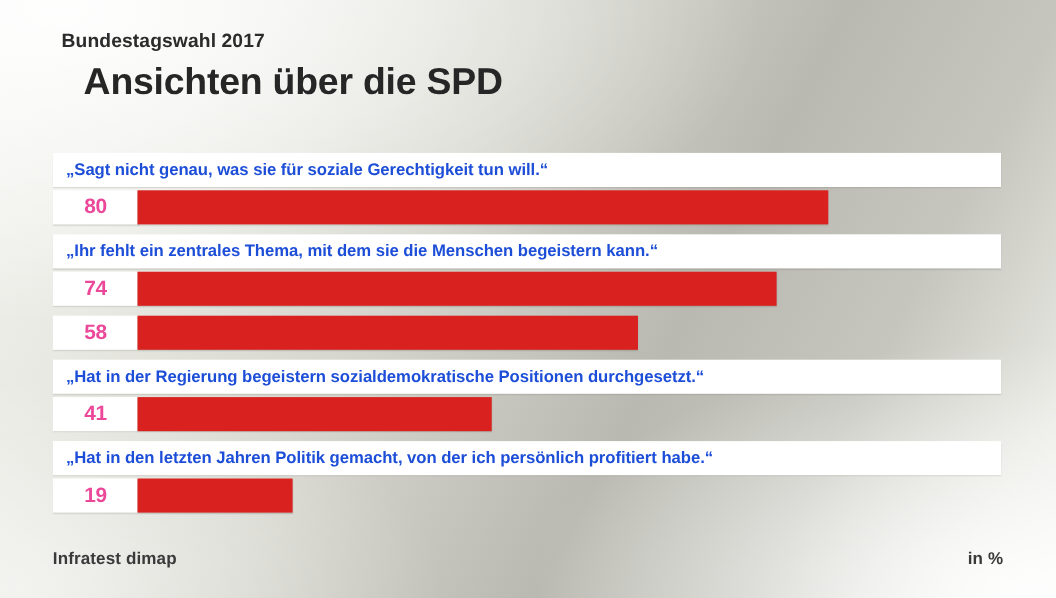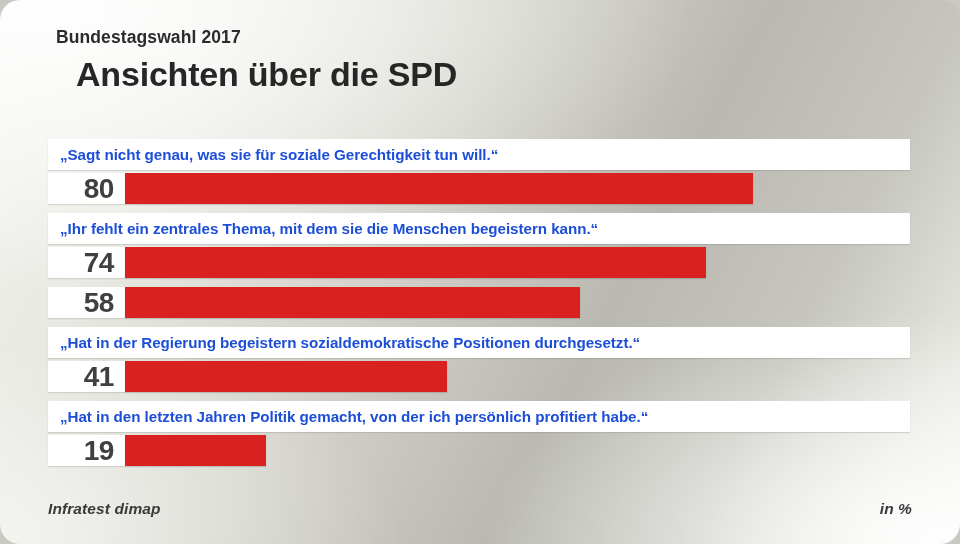--- a/index.html
+++ b/index.html
@@ -8,21 +8,20 @@
     font-family:"Liberation Sans", sans-serif;
     background:#c9c9c2;
   }
   #stage{
     position:relative;width:960px;height:544px;overflow:hidden;
     background:
       radial-gradient(ellipse 120% 95% at 6% 2%, rgba(255,255,255,0.95) 0%, rgba(255,255,255,0.0) 55%),
       radial-gradient(ellipse 90% 80% at 97% 99%, rgba(255,255,255,0.92) 0%, rgba(255,255,255,0.0) 52%),
       radial-gradient(ellipse 80% 70% at 2% 98%, rgba(255,255,255,0.55) 0%, rgba(255,255,255,0.0) 50%),
       linear-gradient(118deg,#f3f3ef 0%,#e9e9e3 18%,#d5d5cd 40%,#b9b9b1 62%,#c6c6bf 78%,#e6e6e0 92%,#f2f2ee 100%);
-    border-radius: 20px;
   }
 
   
   #header{position:absolute;left:56px;top:28px;width:860px;}
   .kicker{
     font-size:17.5px;font-weight:bold;color:#2b2b2b;
     letter-spacing:0.1px;line-height:1.1;
   }
   .title{
     font-size:34px;font-weight:bold;color:#262626;
@@ -49,36 +48,36 @@
   .row-bar{
     position:relative;
     height:31px;
     margin-top:3px;
     display:flex;align-items:stretch;
   }
   .value-box{
     width:77px;min-width:77px;
     background:#ffffff;
     display:flex;align-items:center;justify-content:flex-end;
-    padding-right:11px;box-sizing:border-box;
-    font-size:28px;font-weight:bold;color:#404040;
+    padding-right:28px;box-sizing:border-box;
+    font-size:19px;font-weight:bold;color:#ec4899;
     letter-spacing:-0.4px;
     box-shadow:0 1px 1px rgba(120,120,112,0.22);
   }
   .bar-track{position:relative;flex:1;}
   .bar-fill{
     position:absolute;left:0;top:0;bottom:0;
     background:#d9221f;
     box-shadow:0 1px 1px rgba(110,110,104,0.3);
   }
 
   
   #footer{
     position:absolute;left:48px;right:48px;bottom:26px;
-    display:flex;align-items:center;justify-content:space-between;font-style:italic;
+    display:flex;align-items:center;justify-content:space-between;
   }
   .source{font-size:15.5px;font-weight:bold;color:#3a3a3a;letter-spacing:0.1px;}
   .unit{font-size:15.5px;font-weight:bold;color:#3a3a3a;letter-spacing:0.1px;margin-left:40px;}
 </style>
 </head>
 <body>
 
 <div id="stage">
 
   <div id="header">

